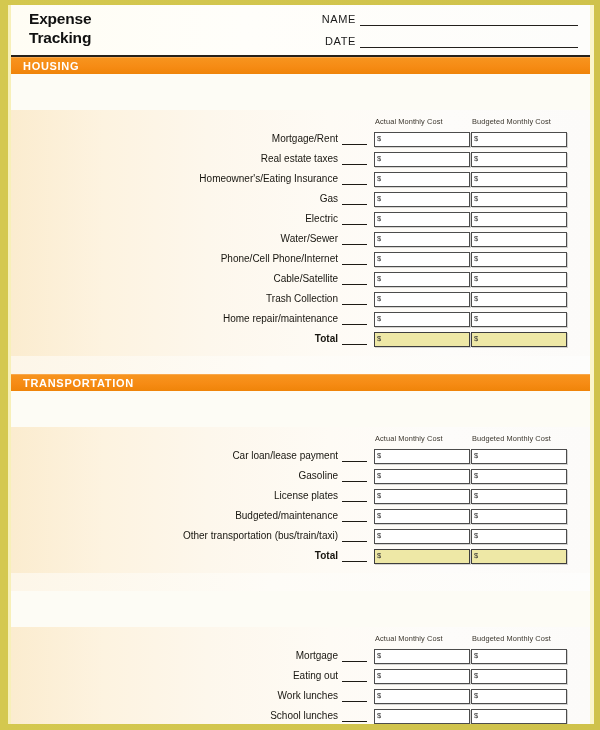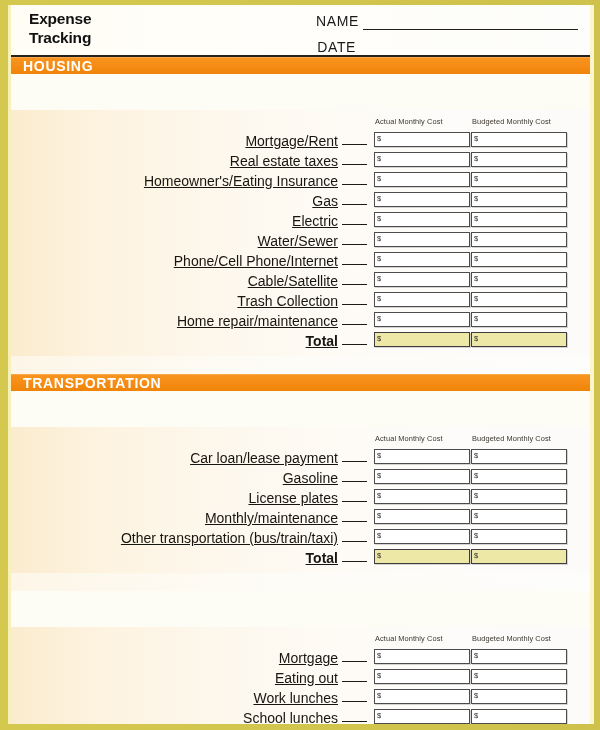--- a/index.html
+++ b/index.html
@@ -57,21 +57,21 @@
     top: 8px;
     width: 262px;
   }
   .nd-row {
     display: flex;
     align-items: flex-end;
     justify-content: flex-end;
     margin-bottom: 9px;
   }
   .nd-label {
-    font-size: 14px;
+    font-size: 11px;
     letter-spacing: 0.6px;
     color: #1a1a1a;
     padding-right: 4px;
     padding-bottom: 1px;
   }
   .nd-line {
     width: 218px;
     border-bottom: 1.4px solid #23201c;
     height: 1px;
   }
@@ -80,21 +80,21 @@
   .section { position: relative; }
   .section-bar {
     height: 17px;
     background: linear-gradient(180deg,#f7941e 0%,#f68b14 55%,#ef8408 100%);
     border-top: 1px solid #f9a84b;
     display: flex;
     align-items: center;
   }
   .section-title {
     color: #ffffff;
-    font-size: 14px;
+    font-size: 11px;
     font-weight: bold;
     letter-spacing: 0.7px;
     padding-left: 12px;
   }
   .section-body {
     position: relative;
     background: linear-gradient(90deg,
        #fbeccf 0%, #fdf3e0 16%, #fdf7ec 34%, #fefbf5 55%, #fdfcfa 75%, #fcfbf9 100%);
     padding-bottom: 6px;
   }
@@ -121,25 +121,24 @@
 
   
   .row {
     position: relative;
     height: 20px;
   }
   .row-label {
     position: absolute;
     right: 252px;
     top: 3px;
-    font-size: 14px;
+    font-size: 10px;
     color: #17150f;
     white-space: nowrap;
     text-align: right;
-    text-decoration: underline;
   }
   .row.total .row-label { font-weight: bold; }
   .row-dash {
     position: absolute;
     right: 223px;
     top: 14px;
     width: 25px;
     border-bottom: 1.6px solid #1d1a14;
   }
   .money-box {
@@ -296,21 +295,21 @@
               <div class="money-box actual"><span class="dollar">$</span><span class="value"></span></div>
               <div class="money-box budgeted"><span class="dollar">$</span><span class="value"></span></div>
             </div>
             <div class="row">
               <div class="row-label">License plates</div>
               <div class="row-dash"></div>
               <div class="money-box actual"><span class="dollar">$</span><span class="value"></span></div>
               <div class="money-box budgeted"><span class="dollar">$</span><span class="value"></span></div>
             </div>
             <div class="row">
-              <div class="row-label">Monthly/maintenance</div>
+              <div class="row-label">Budgeted/maintenance</div>
               <div class="row-dash"></div>
               <div class="money-box actual"><span class="dollar">$</span><span class="value"></span></div>
               <div class="money-box budgeted"><span class="dollar">$</span><span class="value"></span></div>
             </div>
             <div class="row">
               <div class="row-label">Other transportation (bus/train/taxi)</div>
               <div class="row-dash"></div>
               <div class="money-box actual"><span class="dollar">$</span><span class="value"></span></div>
               <div class="money-box budgeted"><span class="dollar">$</span><span class="value"></span></div>
             </div>

